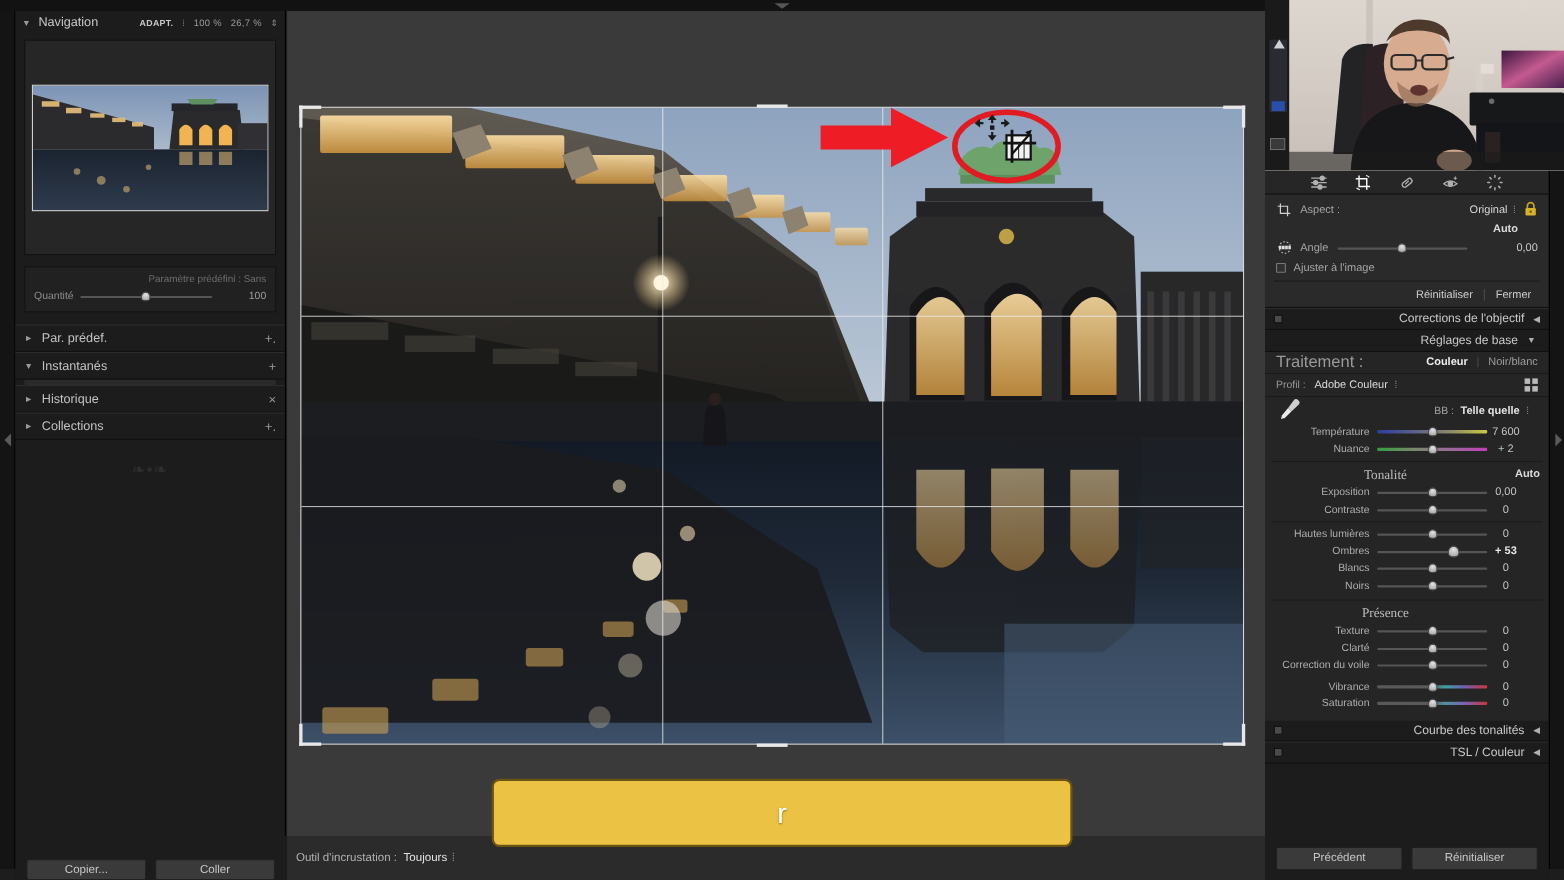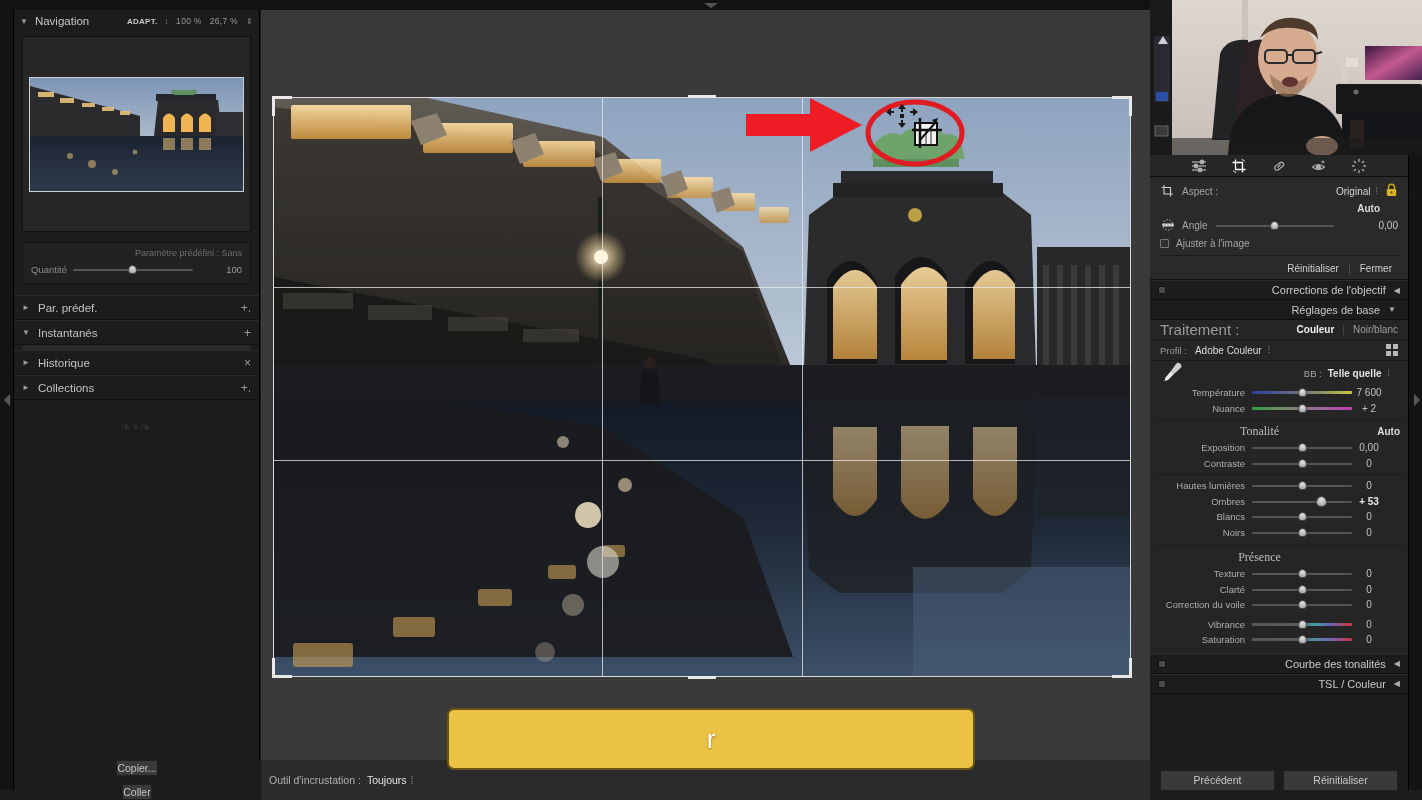--- a/index.html
+++ b/index.html
@@ -36,21 +36,21 @@
   .sec{ position:relative; height:25px; border-top:1px solid #2b2b2b; border-bottom:1px solid #111; display:flex; align-items:center; padding:0 8px; background:#1c1c1c;}
   .sec .tw{ font-size:8px; color:#9a9a9a; margin-right:8px; width:8px; }
   .sec .nm{ font-size:11.5px; color:#c2c2c2; }
   .sec .act{ margin-left:auto; color:#9a9a9a; font-size:12px; }
   .sec-fill{ height:5px; background:#2a2a2a; margin:0 8px; border-radius:2px; }
 
   .flourish{ text-align:center; color:#2e2e2e; font-size:15px; margin-top:18px; letter-spacing:1px; }
 
   .btn{ background:#3a3a3a; border:1px solid #202020; border-radius:2px; color:#c6c6c6; font-size:10.5px;
         display:flex; align-items:center; justify-content:center; cursor:pointer; }
-  .left-footer{ position:absolute; left:14px; bottom:0; width:246px; height:40px; background:#1c1c1c; display:flex; align-items:center; gap:8px; padding:0 10px;flex-direction:column;}
+  .left-footer{ position:absolute; left:14px; bottom:0; width:246px; height:40px; background:#1c1c1c; display:flex; align-items:flex-end; gap:8px; padding:0 10px;}
   .left-footer .btn{ flex:1; height:19px; }
 
   
   .center{ position:absolute; left:261px; top:10px; width:889px; height:750px; background:#3a3a3a; }
   .photo-wrap{ position:absolute; left:12px; top:87px; width:858px; height:580px; }
   .photo{ position:absolute; left:0; top:0; width:858px; height:580px; overflow:hidden; background:#0b0f16; }
   .crop-frame{ position:absolute; left:0; top:0; width:858px; height:580px; border:1px solid #d8d8d8; pointer-events:none; }
   .gl{ position:absolute; background:rgba(235,235,235,.75); pointer-events:none; }
   .glv{ width:1px; top:0; bottom:0; }
   .glh{ height:1px; left:0; right:0; }

